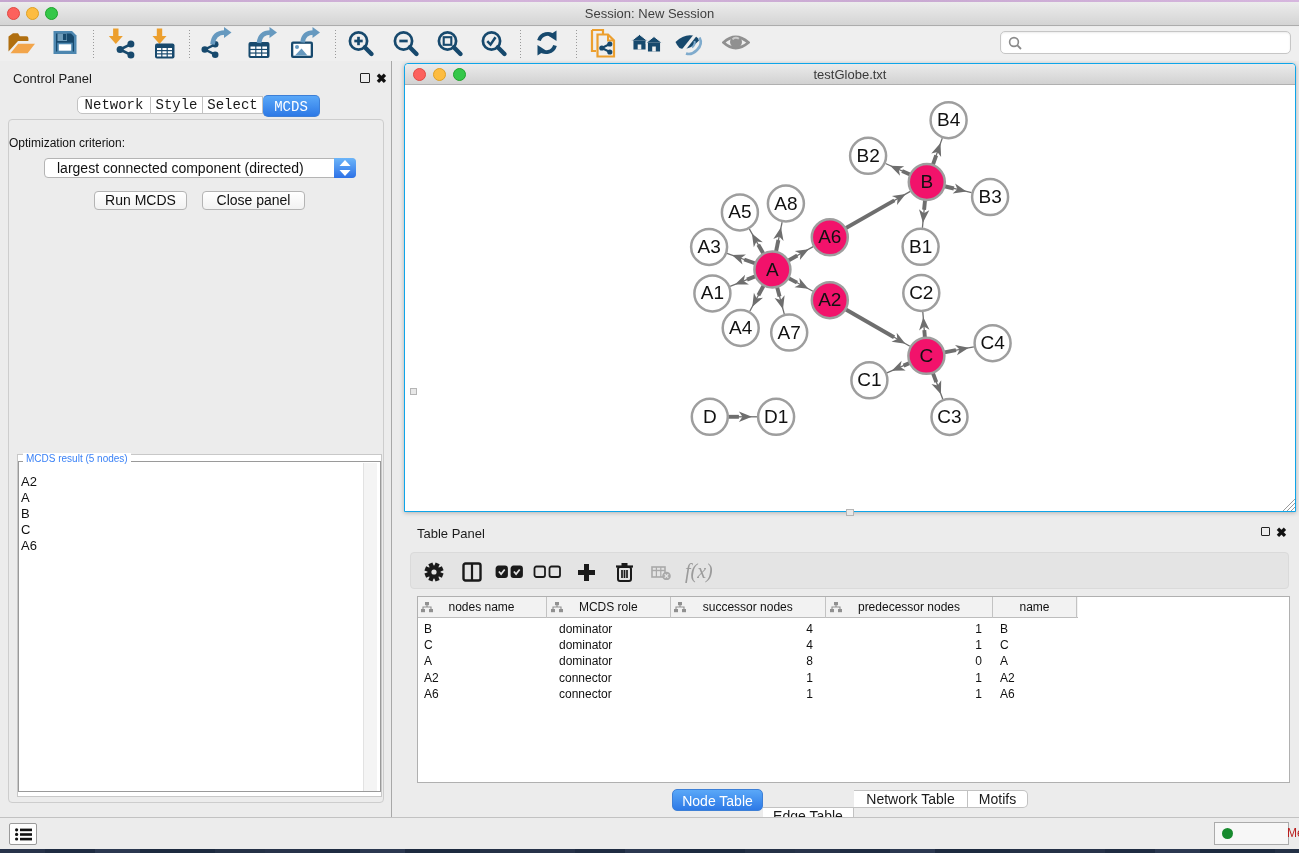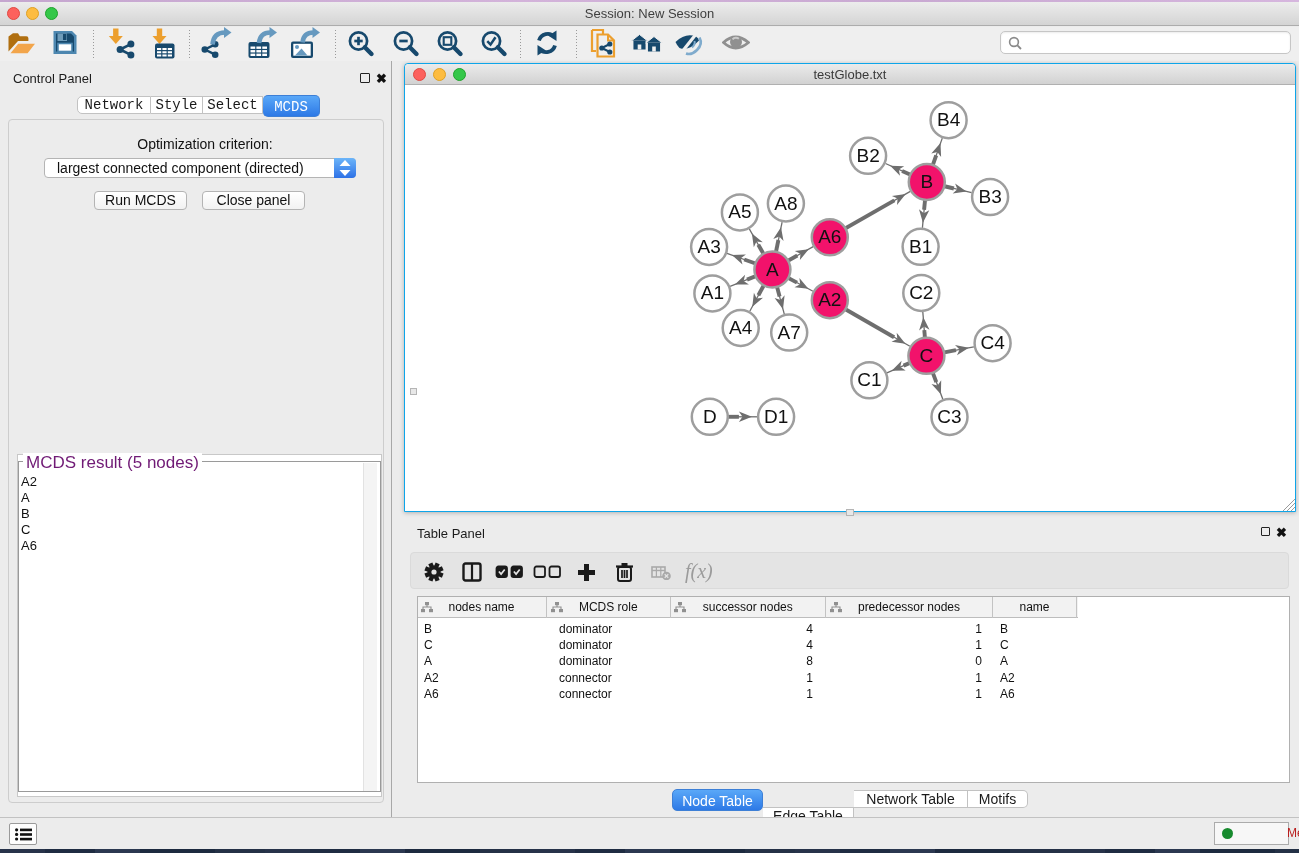--- a/index.html
+++ b/index.html
@@ -29,33 +29,33 @@
   .winbtn-x { position:absolute; font-size:13px; font-weight:bold; color:#111; }
   .tabrow { position:absolute; display:flex; align-items:flex-start; }
   .tab { height:18px; background:#fff; border:1px solid #c2c2c2; border-left:none;
     font-size:14px; color:#1a1a1a; text-align:center; line-height:17px; }
   .tab.first { border-left:1px solid #c2c2c2; border-radius:5px 0 0 5px; }
   .tab.last { border-radius:0 5px 5px 0; }
   .tab.sel { background:linear-gradient(#5aa8f8,#2d79e6); color:#fff; border-color:#3d7fd6;
     height:22px; margin-top:-1.5px; border-radius:5px; line-height:22px; }
   #cp-content { left:8px; top:119px; width:376px; height:684px;
     border:1px solid #cdcdcd; border-radius:4px; background:#ececec; }
-  #opt-label { left:9px; top:136px; width:392px; text-align:center; font-size:14px; color:#111; }
+  #opt-label { left:9px; top:136px; width:392px; font-size:12px; color:#111; }
   #combo { left:44px; top:158px; width:312px; height:20px; background:#fff;
     border:1px solid #b4b4b4; border-radius:4px; }
   #combo-text { left:57px; top:160px; font-size:14px; color:#111; }
   #combo-btn { left:334px; top:158px; width:22px; height:20px; border-radius:0 4px 4px 0;
     background:linear-gradient(#6cb5f9,#2d71e6); }
   .btn { position:absolute; height:19px; background:linear-gradient(#ffffff,#f2f2f2);
     border:1px solid #b4b4b4; border-radius:4px; font-size:14px; color:#111;
     text-align:center; line-height:17px; }
   #resultpane { left:17px; top:454px; width:365px; height:343px; background:#fff;
     border:1px solid #c8c8c8; }
   #fieldset { left:18px; top:461px; width:363px; height:331px; border:1px solid #9a9a9a; }
-  #fieldset-legend { left:23px; top:453px; font-size:17px; color:#701a75; background:#fff; padding:0 3px; }
+  #fieldset-legend { left:23px; top:453px; font-size:10px; color:#3b82f6; background:#fff; padding:0 3px; }
   #mcds-list { left:21px; top:474px; font-size:13px; color:#111; line-height:16px; }
   #result-scrollbar { left:363px; top:463px; width:14px; height:328px; background:#f4f4f4;
     border-left:1px solid #e2e2e2; }
   
   #desktop { left:393px; top:61px; width:906px; height:457px; background:#ececec; }
   #netwin { left:404px; top:63px; width:892px; height:449px; background:#fff;
     border:1px solid #0ea5e9; border-radius:4px 4px 0 0;
     box-shadow:0 1px 4px rgba(0,0,0,0.25); }
   #netwin-titlebar { left:0px; top:0px; width:890px; height:21px;
     background:linear-gradient(#ebebeb,#d2d2d2); border-bottom:1px solid #b0b0b0;

